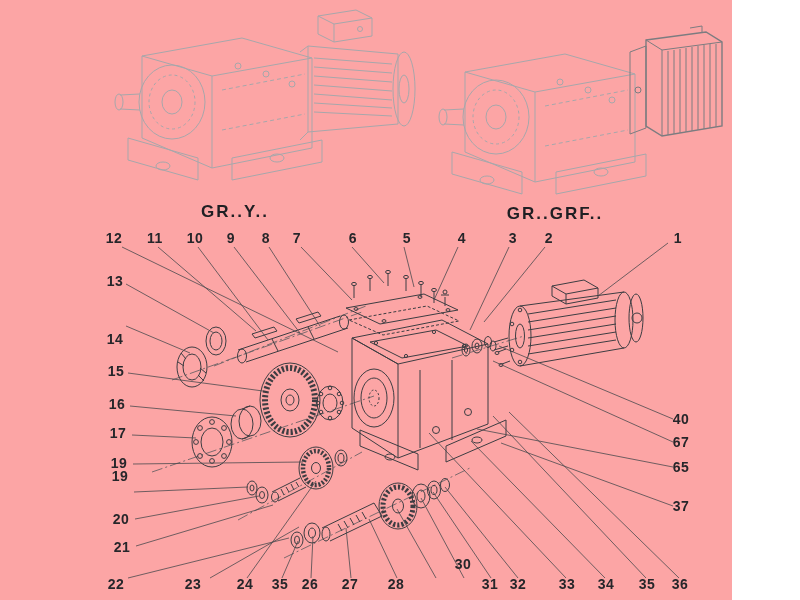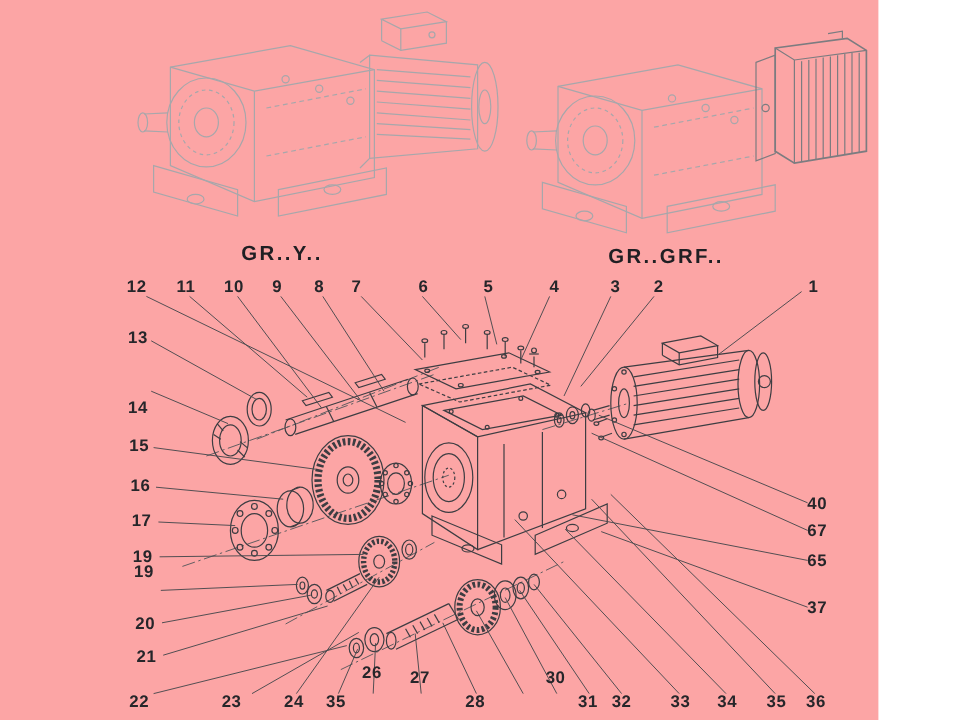--- a/index.html
+++ b/index.html
@@ -374,22 +374,22 @@
   <span class="callout" style="left:117px;top:404px;">16</span>
   <span class="callout" style="left:118px;top:433px;">17</span>
   <span class="callout" style="left:119px;top:463px;">19</span>
   <span class="callout" style="left:120px;top:476px;">19</span>
   <span class="callout" style="left:121px;top:519px;">20</span>
   <span class="callout" style="left:122px;top:547px;">21</span>
   <span class="callout" style="left:116px;top:584px;">22</span>
   <span class="callout" style="left:193px;top:584px;">23</span>
   <span class="callout" style="left:245px;top:584px;">24</span>
   <span class="callout" style="left:280px;top:584px;">35</span>
-  <span class="callout" style="left:310px;top:560px;">26</span>
-  <span class="callout" style="left:350px;top:564px;">27</span>
+  <span class="callout" style="left:310px;top:584px;">26</span>
+  <span class="callout" style="left:350px;top:584px;">27</span>
   <span class="callout" style="left:396px;top:584px;">28</span>
   <span class="callout" style="left:435px;top:584px;margin-top:32px;">29</span>
   <span class="callout" style="left:463px;top:564px;">30</span>
   <span class="callout" style="left:490px;top:584px;">31</span>
   <span class="callout" style="left:518px;top:584px;">32</span>
   <span class="callout" style="left:567px;top:584px;">33</span>
   <span class="callout" style="left:606px;top:584px;">34</span>
   <span class="callout" style="left:647px;top:584px;">35</span>
   <span class="callout" style="left:680px;top:584px;">36</span>
   <span class="callout" style="left:681px;top:506px;text-align:center;">37</span>

